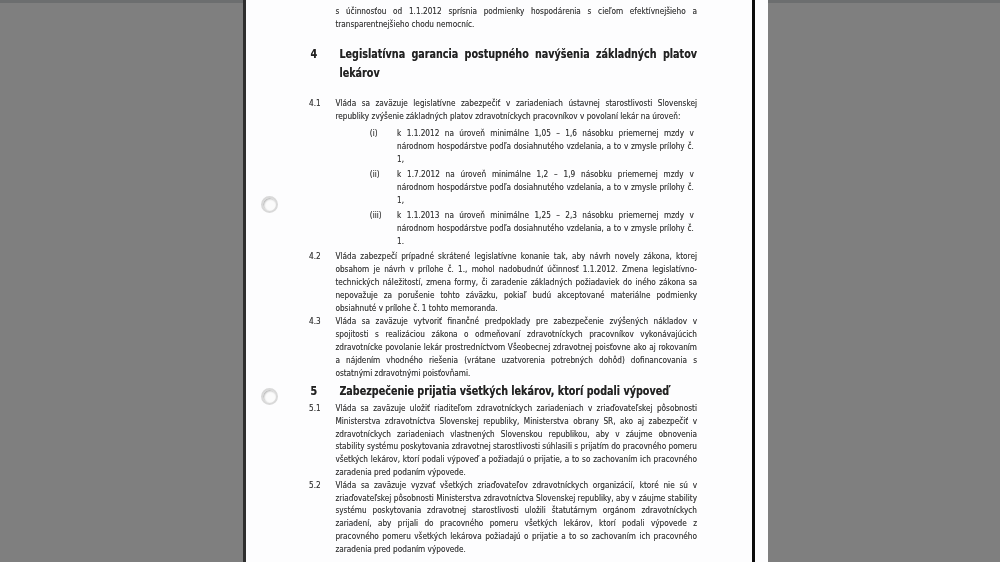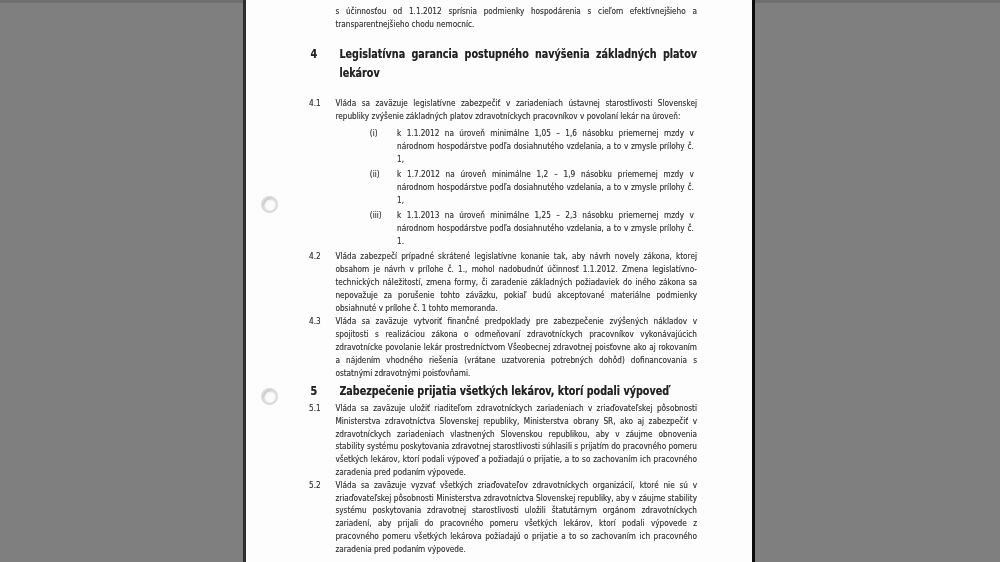--- a/index.html
+++ b/index.html
@@ -4,21 +4,21 @@
 <style>
   html,body{margin:0;padding:0;}
   body{
     width:1000px;height:562px;overflow:hidden;position:relative;
     background:#7f7f7f;
     font-family:"DejaVu Sans","Liberation Sans",sans-serif;
   }
   .top-shade{position:absolute;left:0;top:0;width:1000px;height:3px;background:#6c6e6f;}
   .page{
     position:absolute;left:246px;top:0;width:506px;height:562px;
-    background:#fdfdfe;overflow:hidden;
+    background:#fdfdfe;overflow:hidden;padding-left:16px;
   }
   .edge{position:absolute;top:0;height:562px;}
   .edge-left{left:243px;width:3px;background:#2e2e2e;}
   .edge-right{left:752px;width:3px;background:#0b0b0b;}
   .hole{
     position:absolute;left:15px;width:13px;height:13px;border-radius:50%;
     background:#fbfbfb;border:2px solid #d9d9d9;
     box-shadow:inset 1px 1px 2px rgba(0,0,0,0.28);
   }
   .hole-top{top:196px;}

